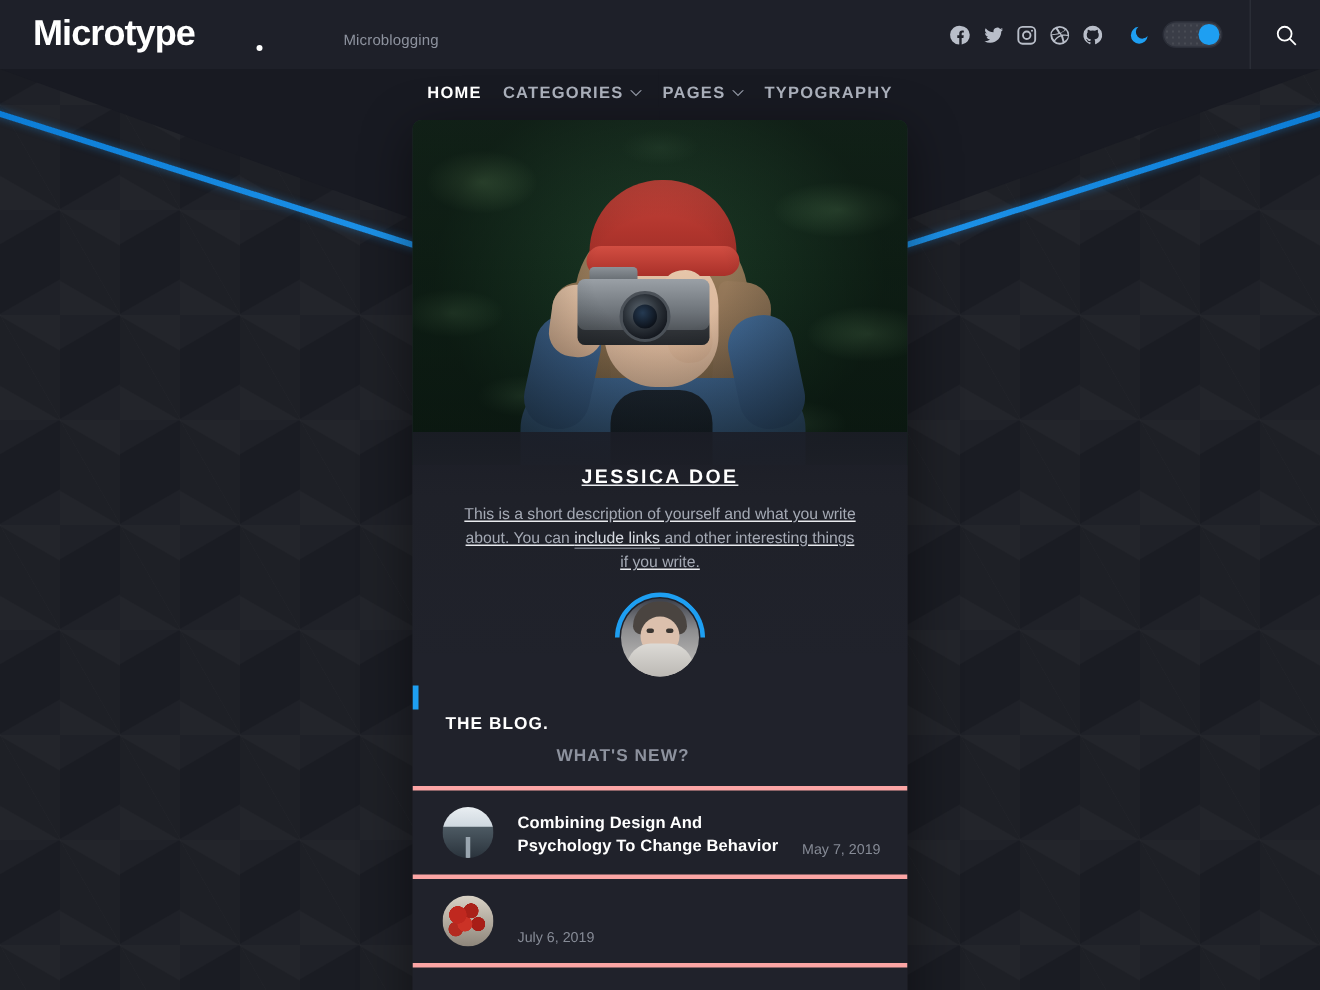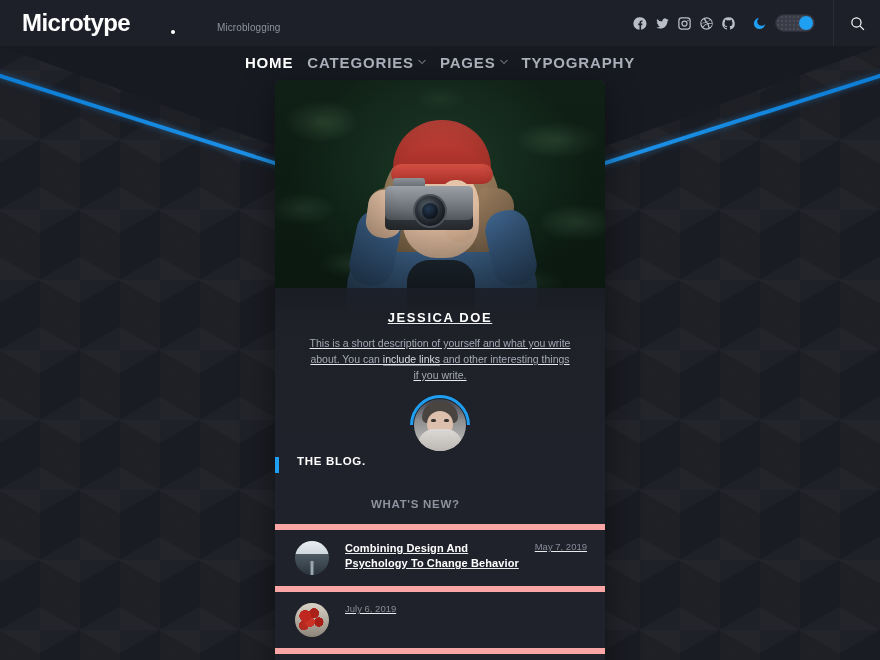--- a/index.html
+++ b/index.html
@@ -60,21 +60,21 @@
   }
   #brand { display:flex; align-items:baseline; padding-left:22px;gap:38px; }
   #brand-name {
     font-size:24px; font-weight:bold; letter-spacing:-.6px; color:#ffffff;
   }
   #brand-dot {
     width:4px; height:4px; border-radius:50%;
     background:#ffffff; margin-left:3px; align-self:flex-end; margin-bottom:3px;
   }
   #brand-tagline {
-    font-size:10px; color:#8d929e; margin-left:4px; letter-spacing:.1px;
+    font-size:10px; color:#8d929e; margin-left:16px; letter-spacing:.1px;
   }
   #header-right {
     margin-left:auto; display:flex; align-items:center; height:46px;
   }
   #social { display:flex; align-items:center; gap:7px; }
   .soc-icon {
     width:15px; height:15px; display:block; fill:#b9bec9;
   }
   #theme-toggle-wrap {
     display:flex; align-items:center; gap:8px; margin-left:16px;
@@ -101,21 +101,21 @@
   #search-icon { width:17px; height:17px; display:block; stroke:#ffffff; fill:none; stroke-width:1.7; }
 
   
   #nav {
     position:absolute; left:0; top:46px; width:880px; height:32px;
     display:flex; align-items:center; justify-content:center;
     gap:14px; z-index:18;
   }
   .nav-item {
     display:flex; align-items:center; gap:4px;
-    font-size:15px; font-weight:bold; letter-spacing:.85px;
+    font-size:11px; font-weight:bold; letter-spacing:.85px;
     color:#a9aeb9; text-transform:uppercase;
   }
   .nav-item.active { color:#ffffff; }
   .nav-caret { width:8px; height:5px; display:block; fill:#8d929e; }
 
   
   #card {
     position:absolute; left:275px; top:80px; width:330px;
     z-index:10;
     border-radius:6px 6px 0 0;
@@ -291,46 +291,45 @@
   #avatar-eye-l { left:17px; }
   #avatar-eye-r { left:30px; }
   #avatar-scarf {
     position:absolute; left:4px; top:30px; width:44px; height:24px;
     background:linear-gradient(180deg,#dcdad6,#b9b6b1);
     border-radius:16px 16px 8px 8px;
   }
 
   
   #blog-head {
-    display:flex; 
+    display:flex; align-items:center;
     padding:20px 0 14px 22px;
     background:#20222b;
     position:relative;
   }
   #blog-accent {
     position:absolute; left:0; top:22px;
     width:4px; height:16px; background:#1e9ff2;
   }
   #blog-title {
     font-size:11.5px; font-weight:bold; letter-spacing:.7px;
     color:#ffffff; text-transform:uppercase;
   }
   #blog-sub {
     font-size:11.5px; font-weight:bold; letter-spacing:.7px;
     color:#8d929e; text-transform:uppercase; margin-left:5px;margin-top:43px;
   }
 
   
   #posts { background:#20222b; }
   .post {
-    display:flex; align-items:flex-start;
+    display:flex; align-items:flex-end;
     padding:11px 18px 11px 20px;
-    border-top:6px solid #fca5a5;
+    border-top:3px solid #fca5a5;
     min-height:54px;
-    text-decoration:underline;
   }
   .post-thumb {
     width:34px; height:34px; border-radius:50%;
     flex:0 0 34px; margin-right:16px;
     overflow:hidden; position:relative;
   }
   .post-title {
     font-size:11px; font-weight:bold; line-height:15px;
     color:#ffffff; flex:1; padding-right:12px;
     letter-spacing:.1px;

